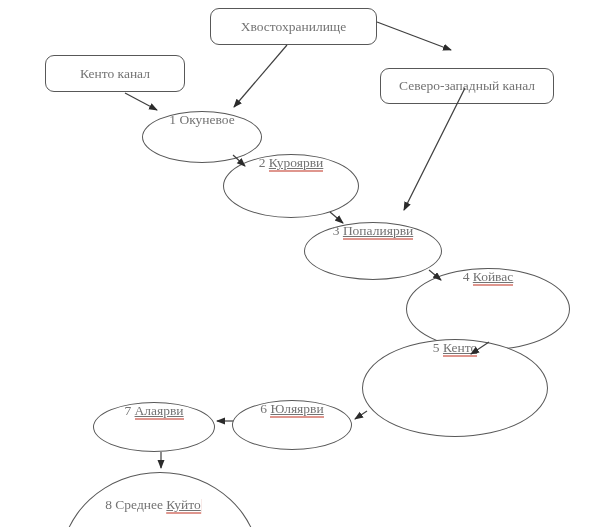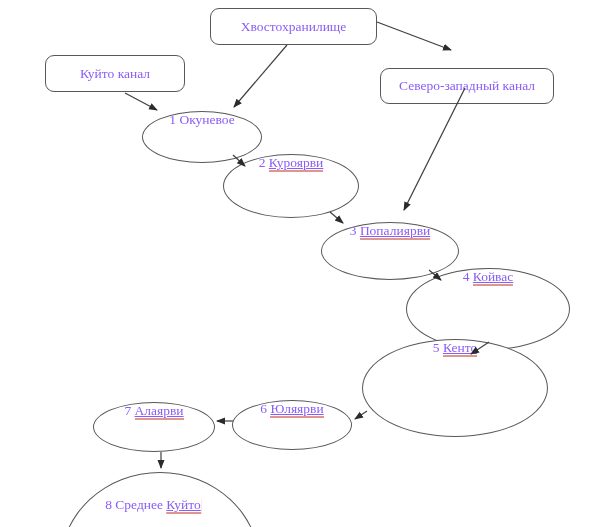--- a/index.html
+++ b/index.html
@@ -1,18 +1,18 @@
 <!DOCTYPE html>
 <html><head>
 <meta charset="utf-8">
 <style>
   html,body{margin:0;padding:0;background:#fff;}
   #stage{
     position:relative;width:600px;height:527px;background:#fff;overflow:hidden;
-    font-family:"Liberation Serif","DejaVu Serif",serif;color:#8b5cf6;font-size:13.5px;
+    font-family:"Liberation Serif","DejaVu Serif",serif;color:#737373;font-size:13.5px;
   }
   .box{
     position:absolute;border:1px solid #585858;border-radius:9px;background:#fff;
     display:flex;align-items:center;justify-content:center;box-sizing:border-box;
     white-space:nowrap;
   }
   .ellipse{
     position:absolute;border:1px solid #585858;border-radius:50%;background:#fff;
     display:flex;align-items:flex-start;justify-content:center;box-sizing:border-box;
     white-space:nowrap;
@@ -32,42 +32,42 @@
 </head>
 <body>
 
 <div id="stage">
 
   <div class="box" style="left:210px;top:8px;width:167px;height:37px">
     <span class="lbl">Хвостохранилище</span>
   </div>
 
   <div class="box" style="left:45px;top:55px;width:140px;height:37px">
-    <span class="lbl">Куйто канал</span>
+    <span class="lbl">Кенто канал</span>
   </div>
 
   <div class="box" style="left:380px;top:68px;width:174px;height:36px">
     <span class="lbl">Северо-западный канал</span>
   </div>
 
   <div class="ellipse" style="left:142px;top:111px;width:120px;height:52px">
     <div class="lbl">
       <span>1</span>
       <span>Окуневое</span>
     </div>
   </div>
 
   <div class="ellipse" style="left:223px;top:154px;width:136px;height:64px">
     <div class="lbl">
       <span>2</span>
       <span class="u">Куроярви</span>
     </div>
   </div>
 
-  <div class="ellipse" style="left:321px;top:222px;width:138px;height:58px">
+  <div class="ellipse" style="left:304px;top:222px;width:138px;height:58px">
     <div class="lbl">
       <span>3</span>
       <span class="u">Попалиярви</span>
     </div>
   </div>
 
   <div class="ellipse" style="left:406px;top:268px;width:164px;height:82px">
     <div class="lbl">
       <span>4</span>
       <span class="u">Койвас</span>

